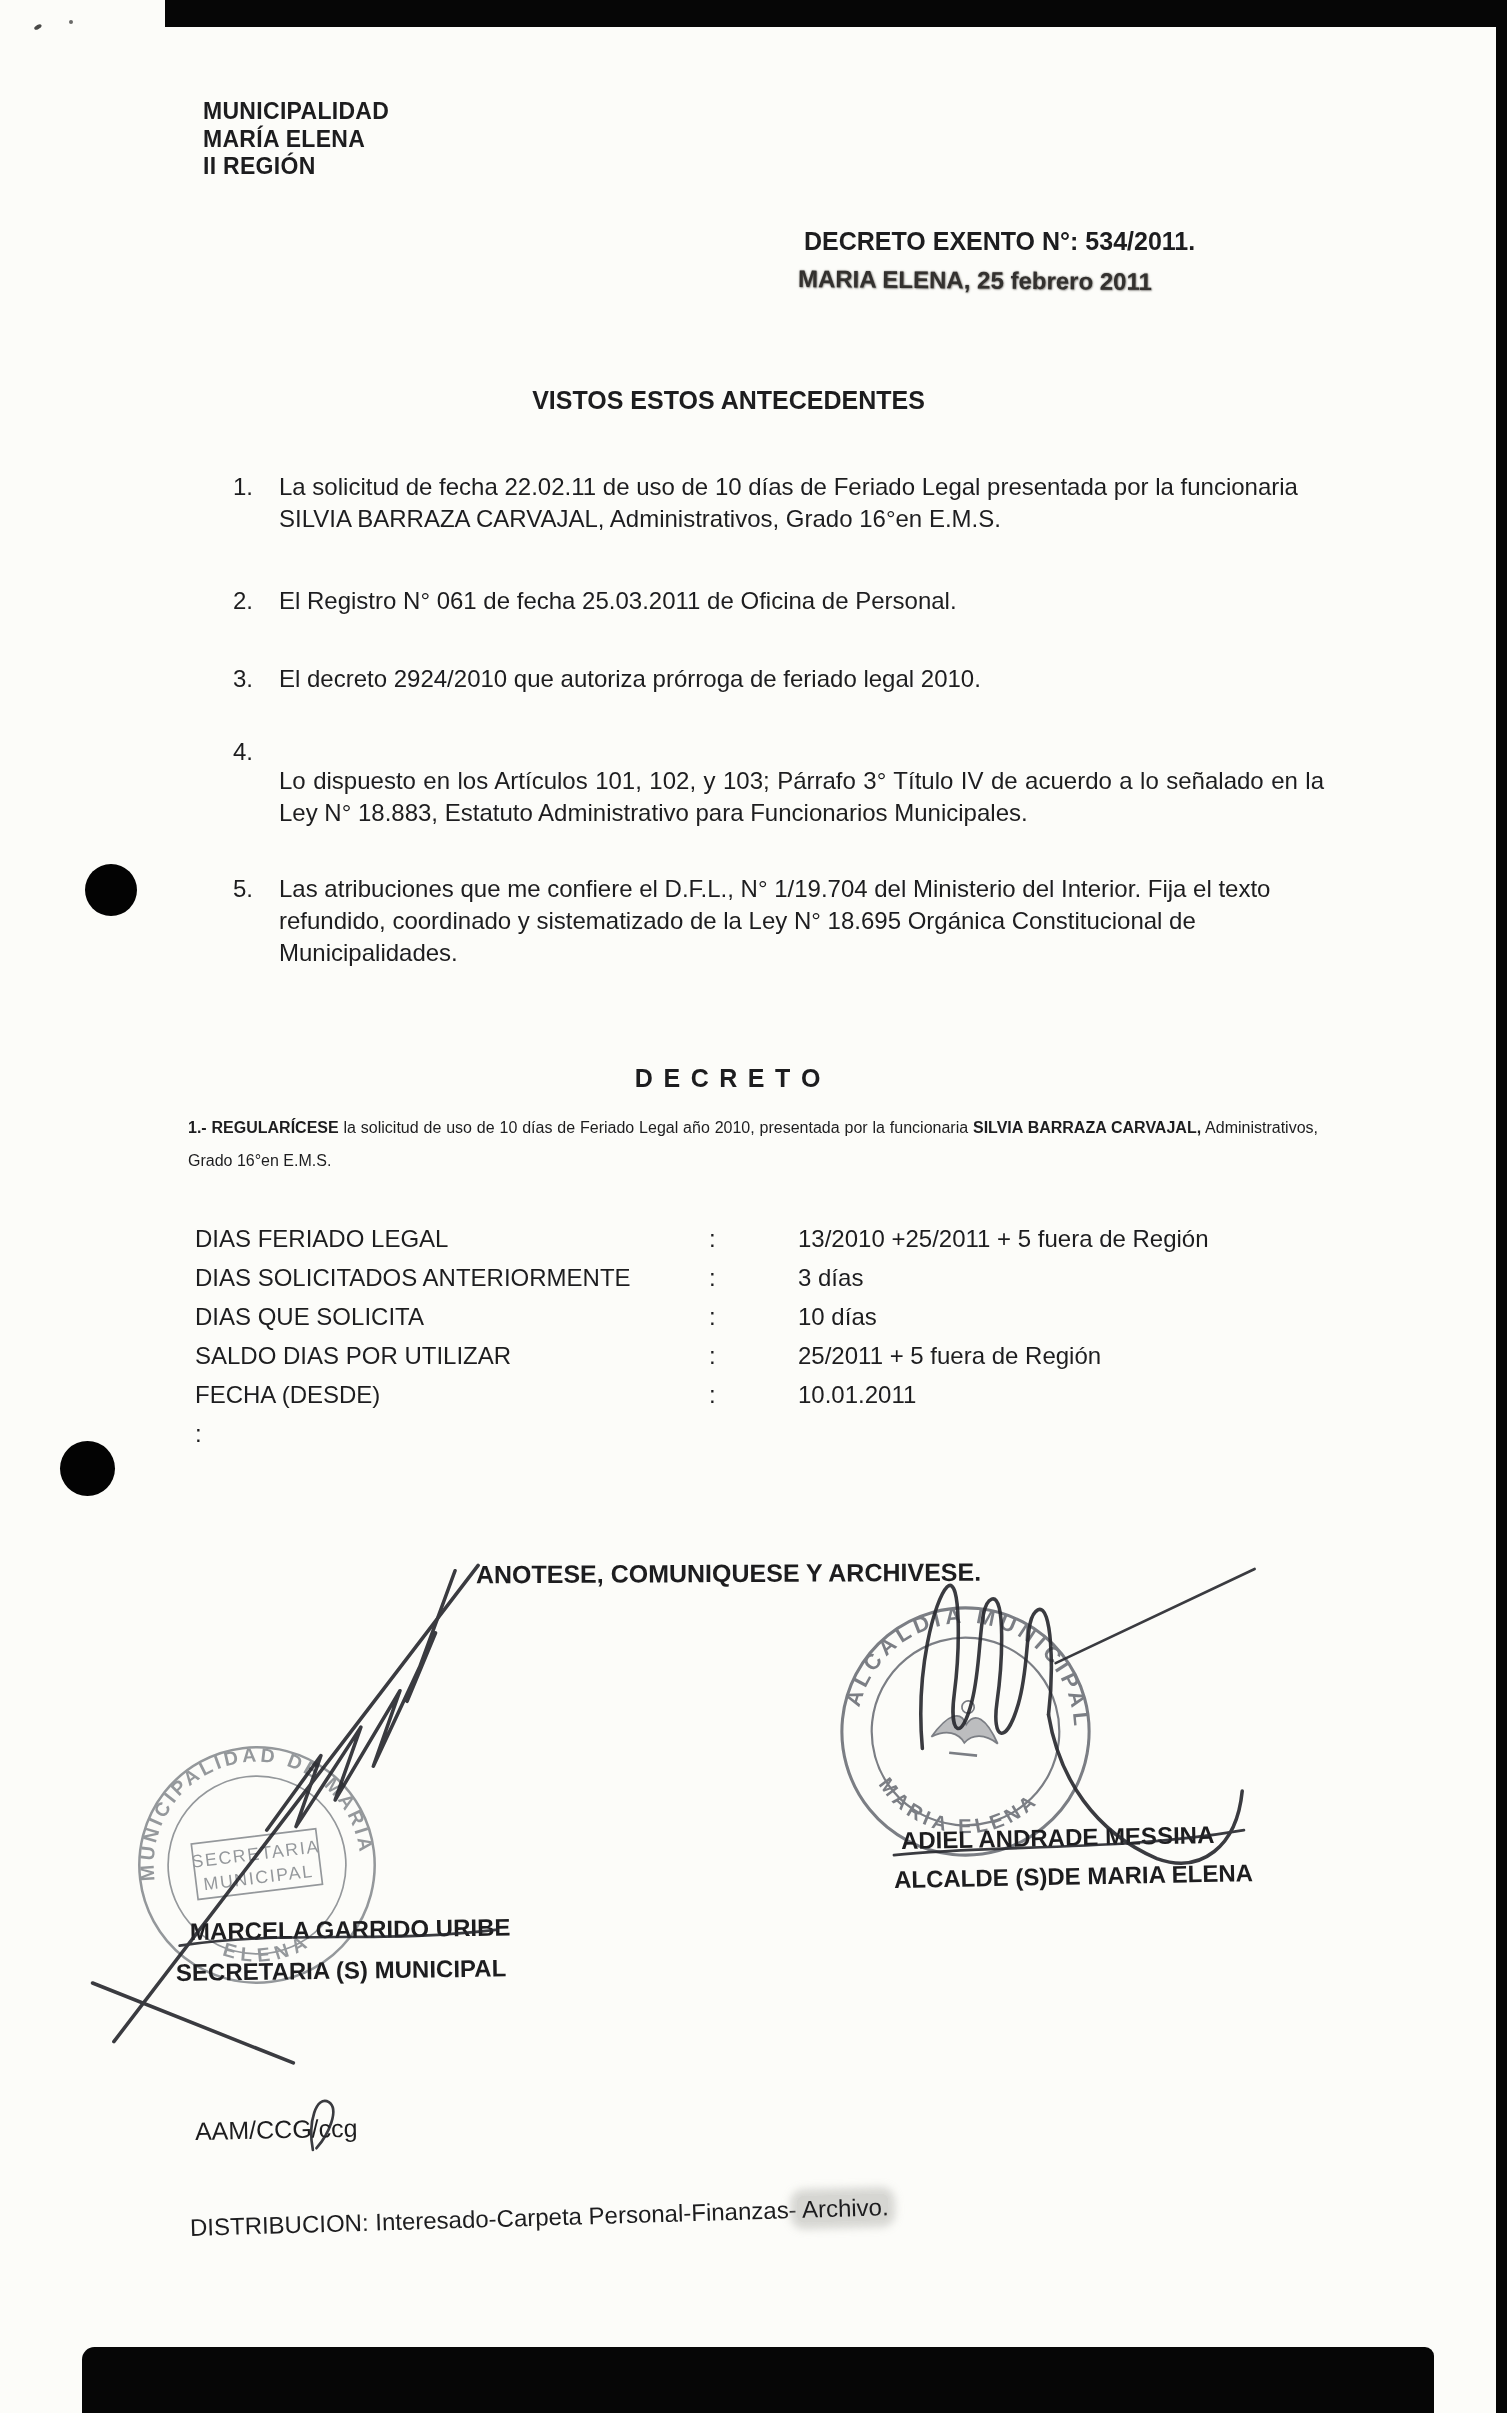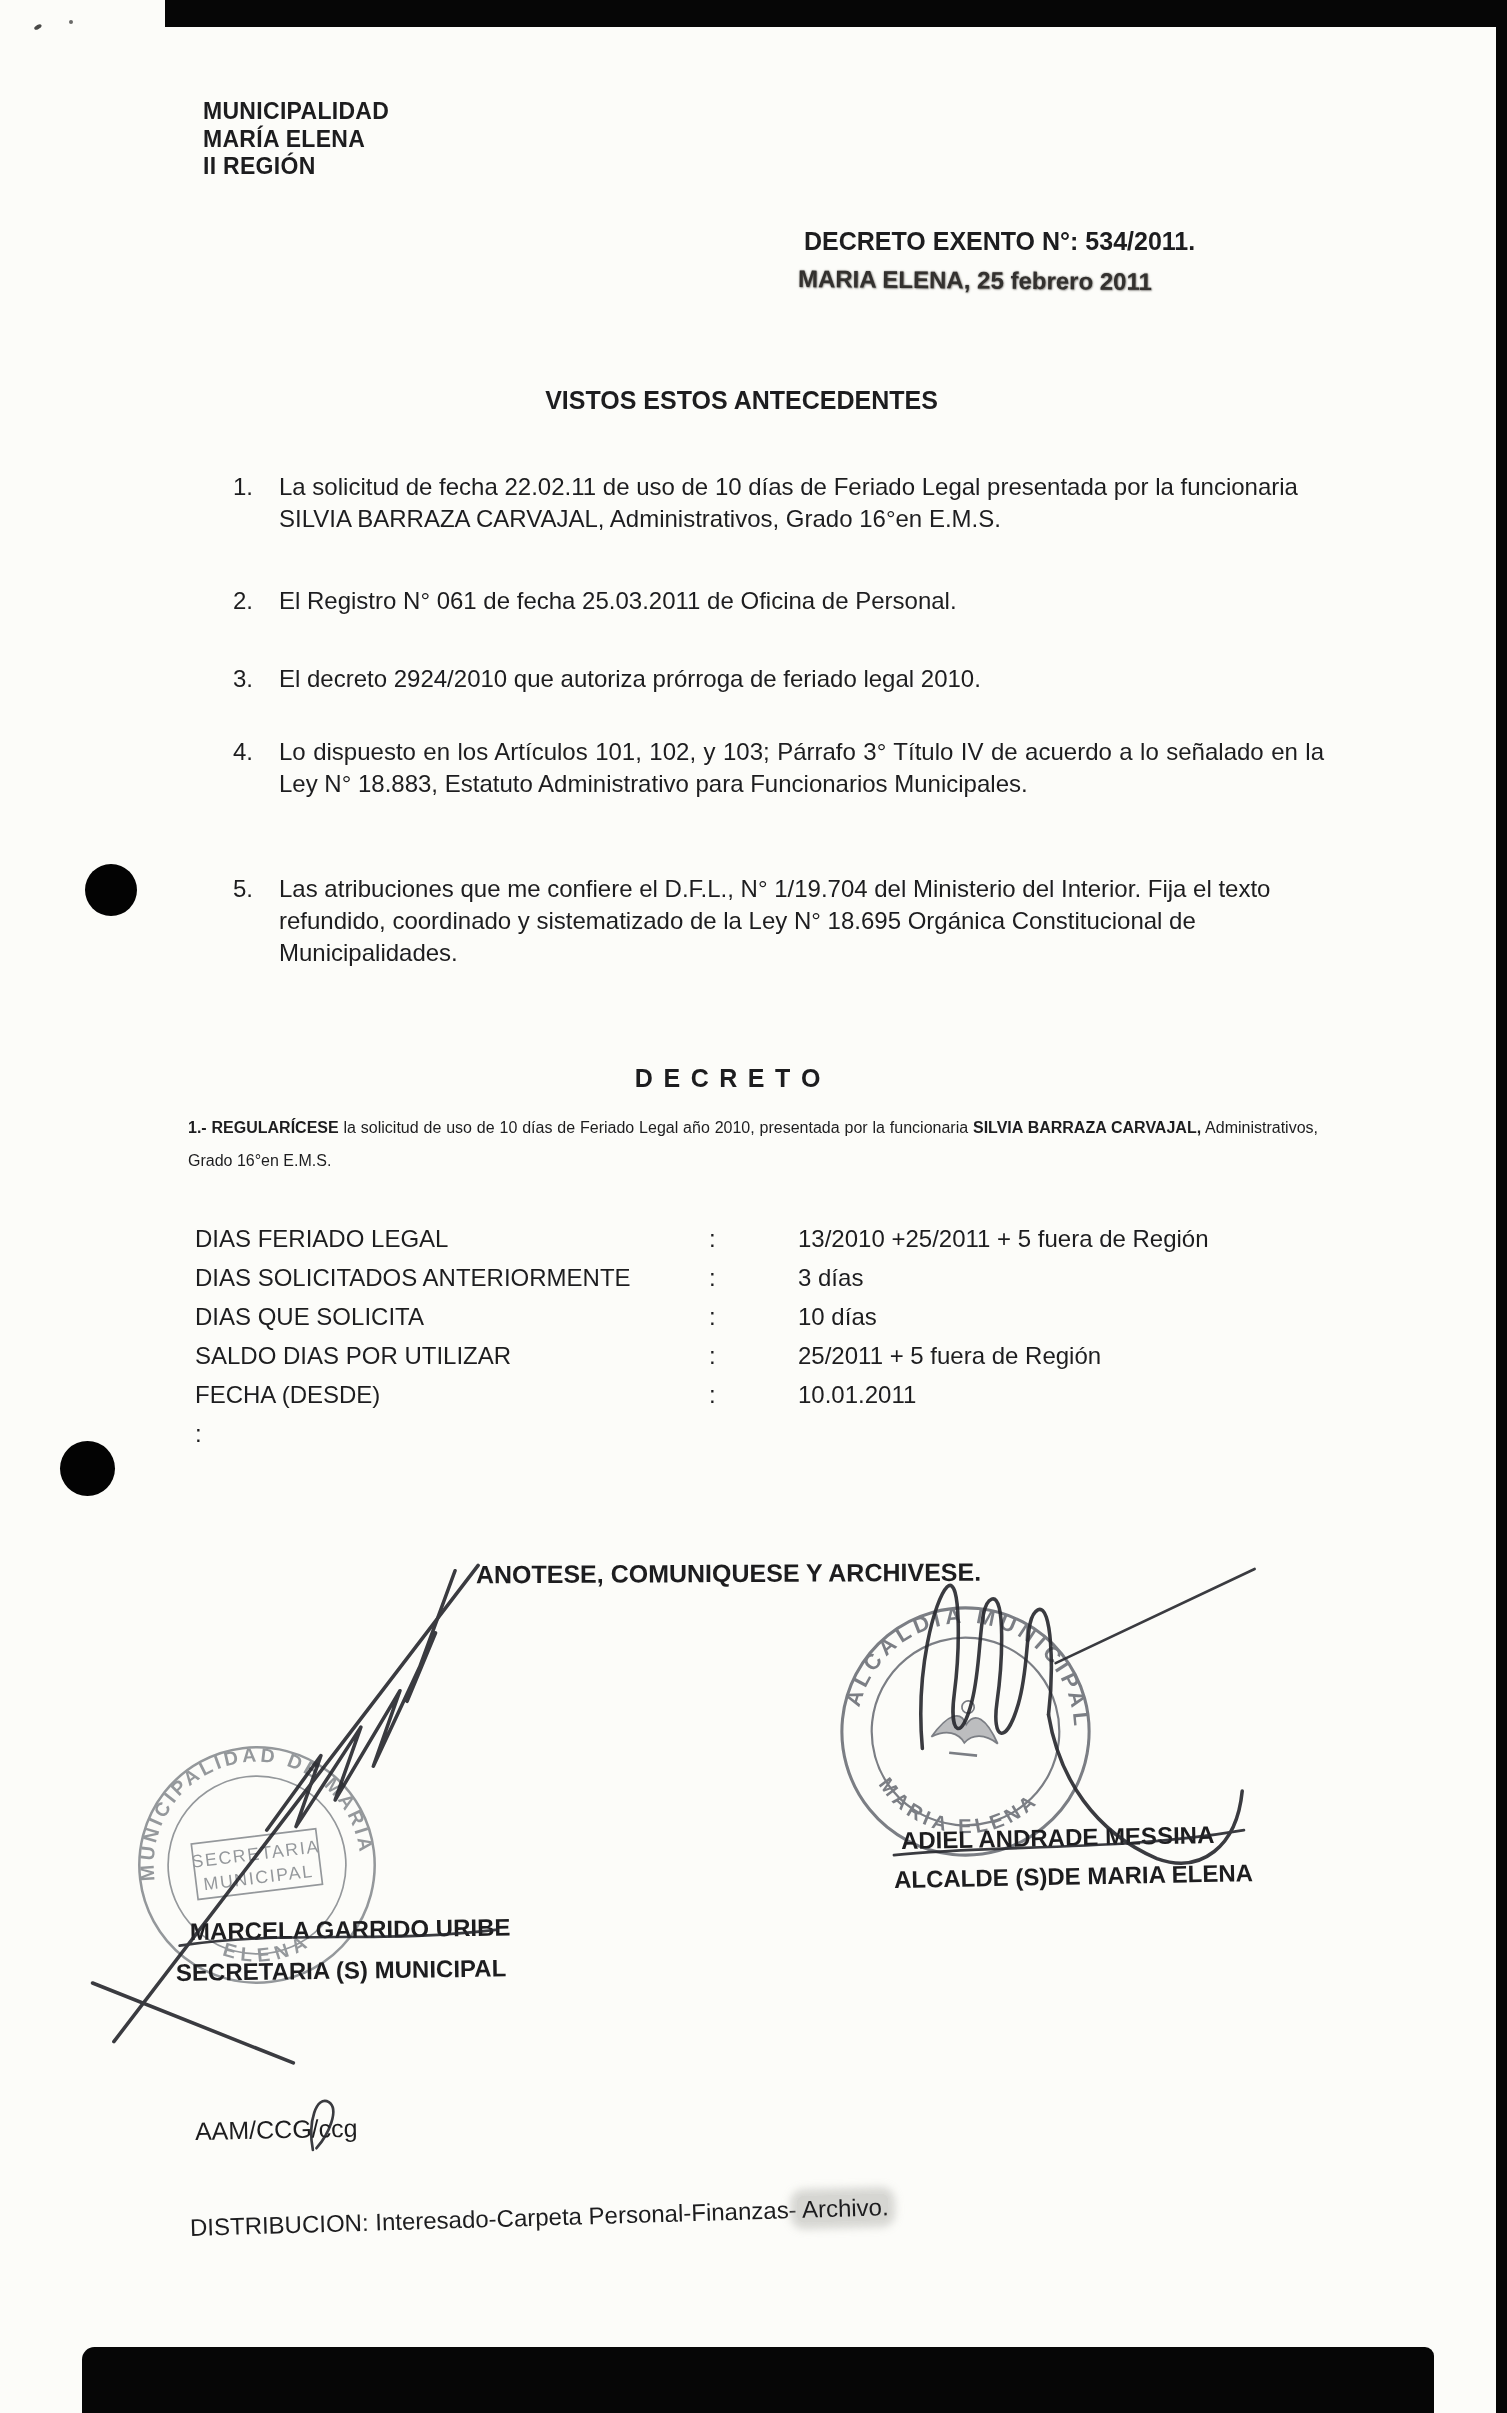--- a/index.html
+++ b/index.html
@@ -21,28 +21,28 @@
   .hole2{left:60px;top:1441px;width:55px;height:55px;}
   
   .letterhead{left:203px;top:98px;font-weight:700;font-size:23px;line-height:27.5px;letter-spacing:0.3px;}
   
   .decree-line{left:804px;top:227px;font-weight:700;font-size:25px;}
   .date-line{left:798px;top:265px;font-weight:700;font-size:24px;color:#33312f;
     text-shadow:0 0 1.8px rgba(80,78,74,.75), 0.9px 0.9px 1.8px rgba(90,88,84,.5);
     transform:rotate(0.5deg);transform-origin:left center;}
   
   .center-band{left:0;width:1457px;text-align:center;}
-  .vistos-title{top:386px;font-weight:700;font-size:25px;padding-left:13px;}
+  .vistos-title{top:386px;font-weight:700;font-size:25px;}
   .decreto-title{top:1064px;font-weight:700;font-size:25px;letter-spacing:1.8px;}
   .closing{top:1559px;font-weight:700;font-size:25px;transform:rotate(-0.3deg);}
   
   .item{left:233px;width:1091px;display:flex;font-size:24px;line-height:32px;}
   .item .num{flex:0 0 46px;font-weight:400;}
   .item .txt{flex:1;}
-  .jt{text-align:justify;}
+  .jt{text-align:justify;margin-top:29px;}
   .item1{top:471px;}
   .item2{top:585px;}
   .item3{top:663px;}
   .item4{top:736px;}
   .item5{top:873px;}
   
   .decree-par{left:188px;top:1111px;width:1130px;font-size:16px;line-height:33px;text-align:justify;}
   .b{font-weight:700;}
   
   .details{left:195px;top:1219px;width:1155px;font-size:24px;}

